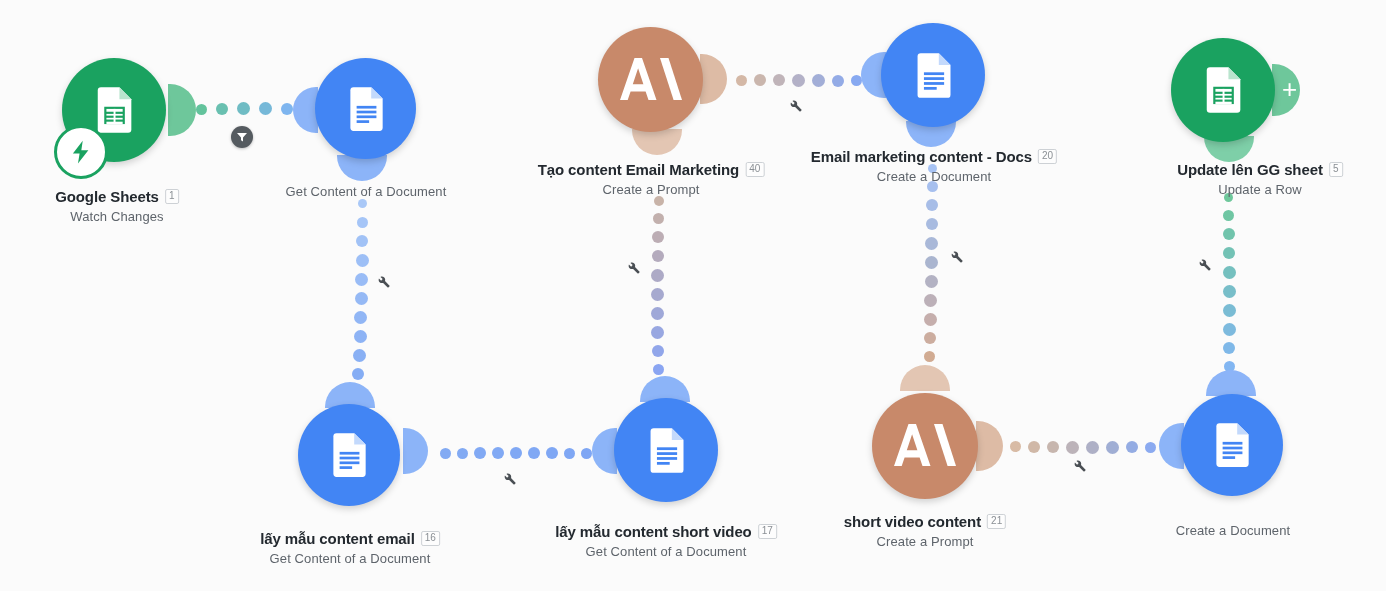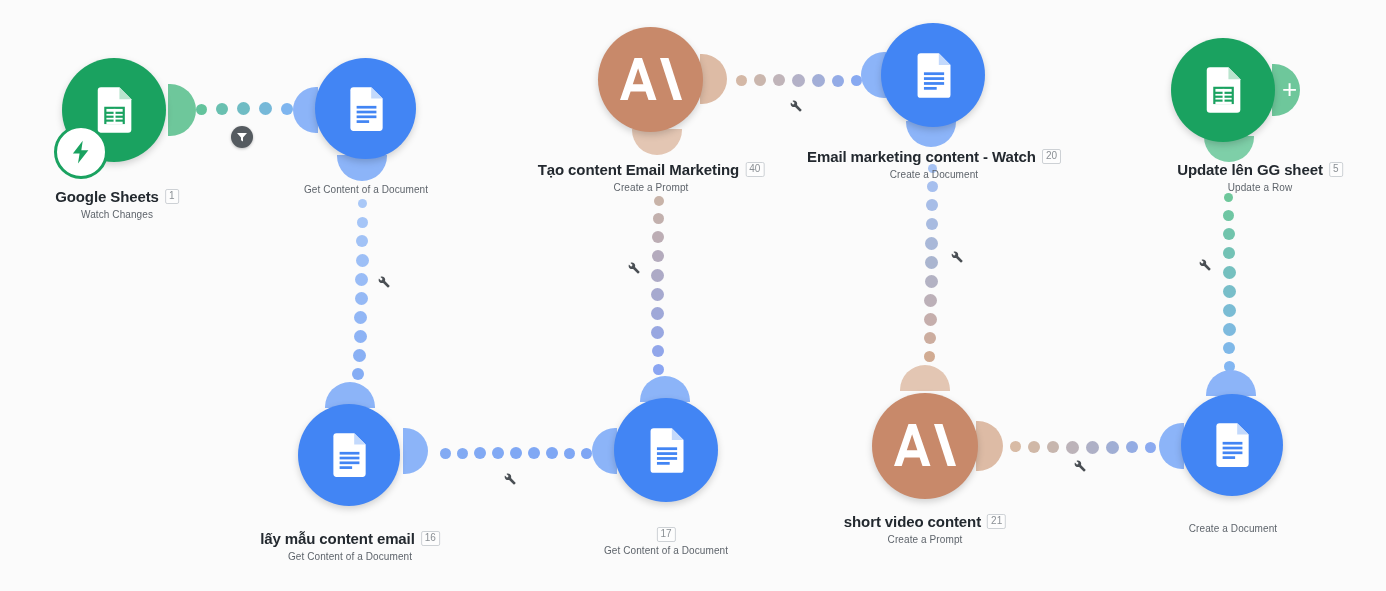--- a/index.html
+++ b/index.html
@@ -77,21 +77,21 @@
     border: 1px solid #cdd1d5;
     background: #fdfdfd;
     border-radius: 2px;
     padding: 0px 3px 1px;
     line-height: 12px;
     min-width: 14px;
     text-align: center;
     font-family: "Liberation Sans", sans-serif;
   }
   .mod-sub {
-    font-size: 10px;
+    font-size: 13px;
     color: #5e646b;
     margin-top: 3px;
     letter-spacing: .1px;
   }
 
   
   .dot {
     position: absolute;
     border-radius: 50%;
     z-index: 2;
@@ -312,21 +312,21 @@
         <path d="M12 3h17l11 11v28a3 3 0 0 1-3 3H12a3 3 0 0 1-3-3V6a3 3 0 0 1 3-3z" fill="#ffffff"></path>
         <path d="M29 3l11 11H29z" fill="#c3d9fc"></path>
         <rect x="15" y="21" width="19" height="2.6" fill="#4285f4"></rect>
         <rect x="15" y="25.6" width="19" height="2.6" fill="#4285f4"></rect>
         <rect x="15" y="30.2" width="19" height="2.6" fill="#4285f4"></rect>
         <rect x="15" y="34.8" width="12" height="2.6" fill="#4285f4"></rect>
       </svg>
     </div>
     <div class="labelwrap" style="left:934px;top:148px;">
       <span class="title-line">
-        <span class="mod-title">Email marketing content - Watch</span>
+        <span class="mod-title">Email marketing content - Docs</span>
         <span class="mod-badge">20</span>
       </span>
       <div class="mod-sub">Create a Document</div>
     </div>
   </div>
 
   <div class="module">
     <div class="port right" style="left:1272px;top:64px;width:28px;height:52px;background:#6ec79b;"></div>
     <div class="port-plus" style="left:1282px;top:76px;">+</div>
     <div class="port bottom" style="left:1204px;top:136px;width:50px;height:26px;background:#7ecfa8;"></div>
@@ -381,20 +381,21 @@
         <path d="M12 3h17l11 11v28a3 3 0 0 1-3 3H12a3 3 0 0 1-3-3V6a3 3 0 0 1 3-3z" fill="#ffffff"></path>
         <path d="M29 3l11 11H29z" fill="#c3d9fc"></path>
         <rect x="15" y="21" width="19" height="2.6" fill="#4285f4"></rect>
         <rect x="15" y="25.6" width="19" height="2.6" fill="#4285f4"></rect>
         <rect x="15" y="30.2" width="19" height="2.6" fill="#4285f4"></rect>
         <rect x="15" y="34.8" width="12" height="2.6" fill="#4285f4"></rect>
       </svg>
     </div>
     <div class="labelwrap" style="left:666px;top:523px;">
       <span class="title-line">
+        <span class="mod-title">lấy mẫu content short video</span>
         <span class="mod-badge">17</span>
       </span>
       <div class="mod-sub">Get Content of a Document</div>
     </div>
   </div>
 
   <div class="module">
     <div class="port top" style="left:900px;top:365px;width:50px;height:26px;background:#e3c6b3;"></div>
     <div class="port right" style="left:976px;top:421px;width:27px;height:50px;background:#ddbba5;"></div>
     <div class="bubble" style="left:872px;top:393px;width:106px;height:106px;background:#c8896a;">

